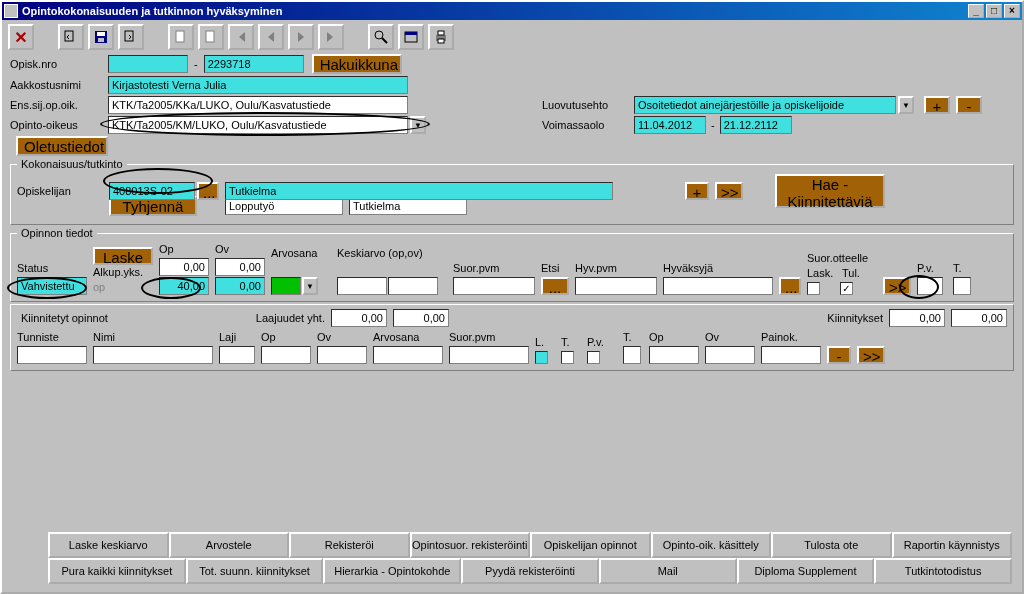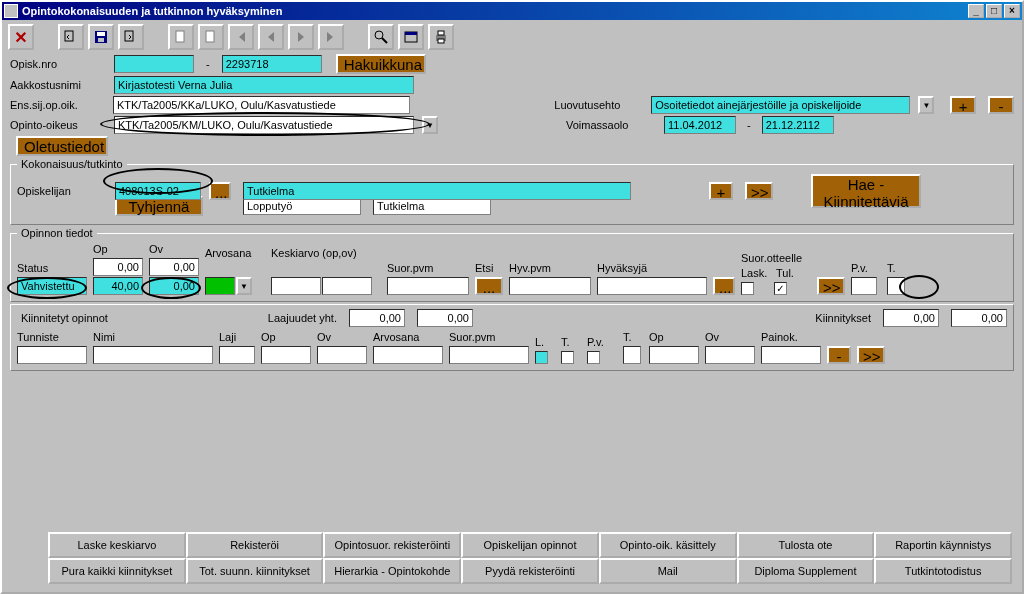--- a/index.html
+++ b/index.html
@@ -11,21 +11,21 @@
 .titlebar .title { flex: 1; }
 .titlebar .wbtn { width: 16px; height: 14px; background: #c0c0c0; border: 1px outset #fff; margin-left: 2px; font-family: Marlett, Arial; text-align: center; line-height: 12px; color:#000; font-size:10px; cursor:pointer; }
 
 .toolbar { padding: 4px 6px 2px 6px; display: flex; align-items: center; gap: 4px; }
 .tbtn { width: 26px; height: 26px; background: #c0c0c0; border: 2px outset #fff; display:flex; align-items:center; justify-content:center; cursor:pointer; }
 .tbtn svg { width: 16px; height: 16px; }
 .tbtn.x { color: #b00000; font-weight: bold; font-size: 16px; }
 .tsep { width: 16px; }
 
 .content { padding: 2px 8px; }
-.row { display: flex; align-items: center; margin-bottom: 2px; gap: 8px; }
+.row { display: flex; align-items: center; margin-bottom: 2px; gap: 2px; }
 .lbl { width: 96px; }
 
 .fld { height: 18px; border: 1px inset #808080; background: #fff; padding: 1px 3px; font-size: 11px; }
 .cyan { background: #40E0E0; }
 .green { background: #00c000; }
 .btn { height: 20px; background: #a16207; border: 2px outset #fff; padding: 0 6px; cursor:pointer; font-size:15px; }
 .btn.sm { height: 18px; padding: 0 4px; }
 .ddl { width: 16px; height: 18px; background: #c0c0c0; border: 2px outset #fff; display:flex; align-items:center; justify-content:center; font-size:8px; cursor:pointer; }
 
 fieldset { border: 1px solid #808080; border-top-color:#fff; border-left-color:#fff; margin: 2px 0; padding: 4px 6px 6px 6px; position: relative; }
@@ -193,20 +193,25 @@
     </fieldset>
 
     <fieldset style="position:relative">
       <legend>Opinnon tiedot</legend>
       <div class="cols">
         <div class="col" style="width:70px">
           <div class="hdr"></div>
           <div class="hdr">Status</div>
           <input class="fld cyan" value="Vahvistettu" style="">
         </div>
+        <div class="col" style="width:60px">
+          <button class="btn sm">Laske</button>
+          <div class="hdr">Alkup.yks.</div>
+          <div class="hdr dim">op</div>
+        </div>
         <div class="col" style="width:50px">
           <div class="hdr">Op</div>
           <input class="fld" style="text-align: right;" value="0,00">
           <input class="fld cyan" style="text-align: right;" value="40,00">
         </div>
         <div class="col" style="width:50px">
           <div class="hdr">Ov</div>
           <input class="fld" style="text-align: right;" value="0,00">
           <input class="fld cyan" style="text-align: right;" value="0,00">
         </div>
@@ -361,20 +366,21 @@
             <div class="hdr"></div>
             <button class="btn sm">&gt;&gt;</button>
           </div>
       </div>
     </fieldset>
   </div>
 
   <div class="bottom-buttons">
     <div class="brow" id="brow1">
         <button class="bbtn">Laske keskiarvo</button>
+        <button class="bbtn">Arvostele</button>
         <button class="bbtn">Rekisteröi</button>
         <button class="bbtn">Opintosuor. rekisteröinti</button>
         <button class="bbtn">Opiskelijan opinnot</button>
         <button class="bbtn">Opinto-oik. käsittely</button>
         <button class="bbtn">Tulosta ote</button>
         <button class="bbtn">Raportin käynnistys</button>
       </div>
     <div class="brow" id="brow2">
         <button class="bbtn">Pura kaikki kiinnitykset</button>
         <button class="bbtn">Tot. suunn. kiinnitykset</button>

